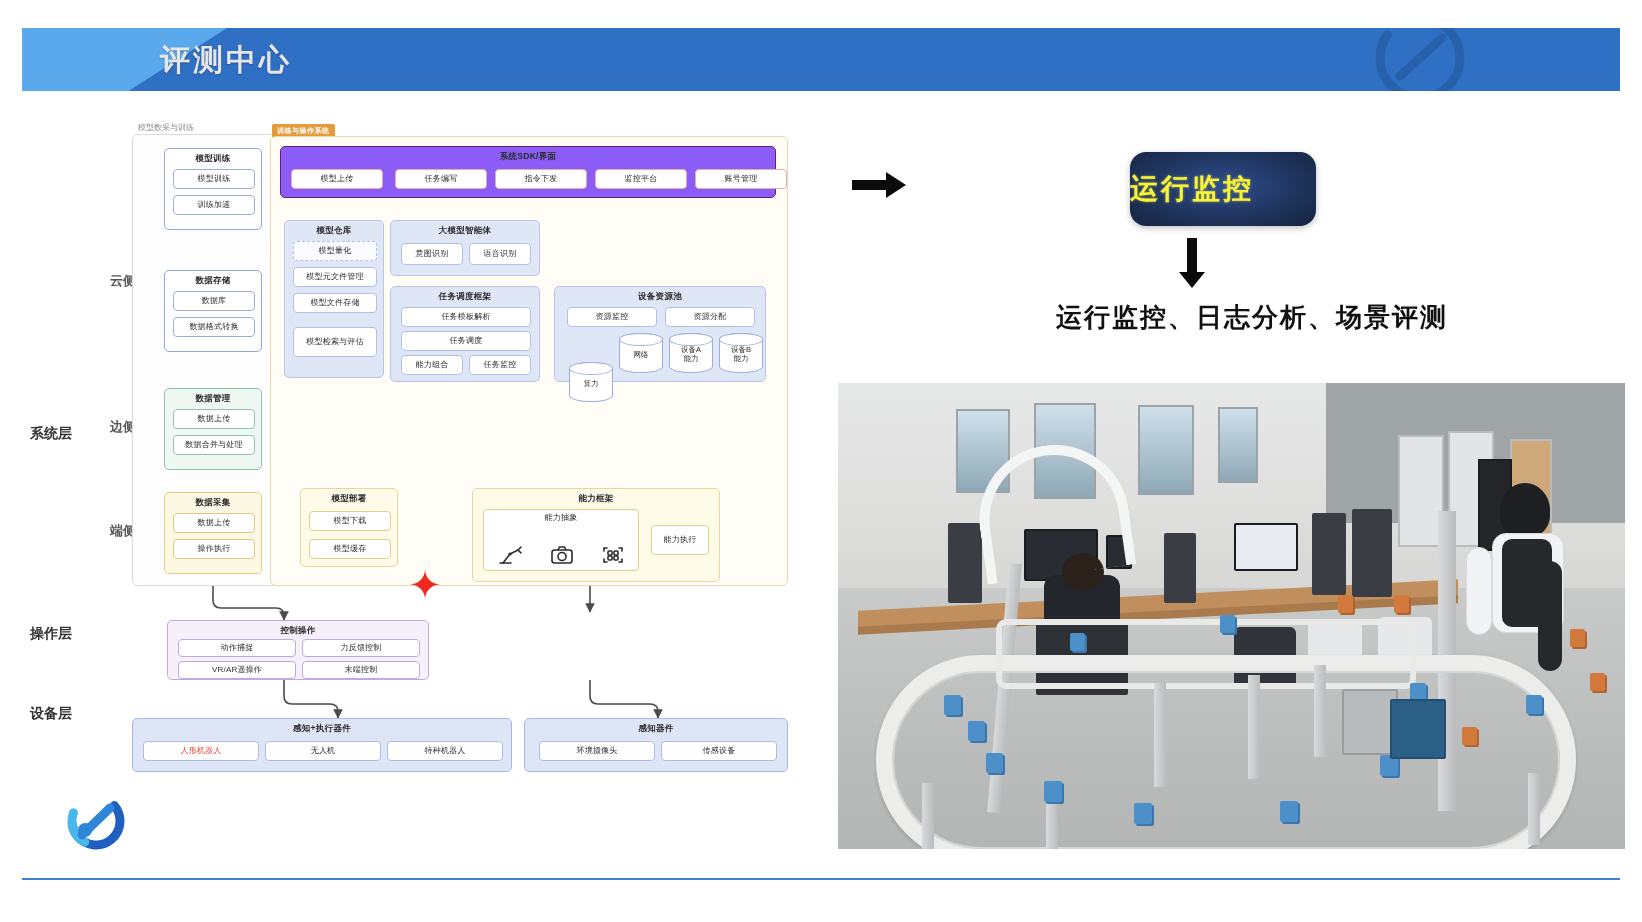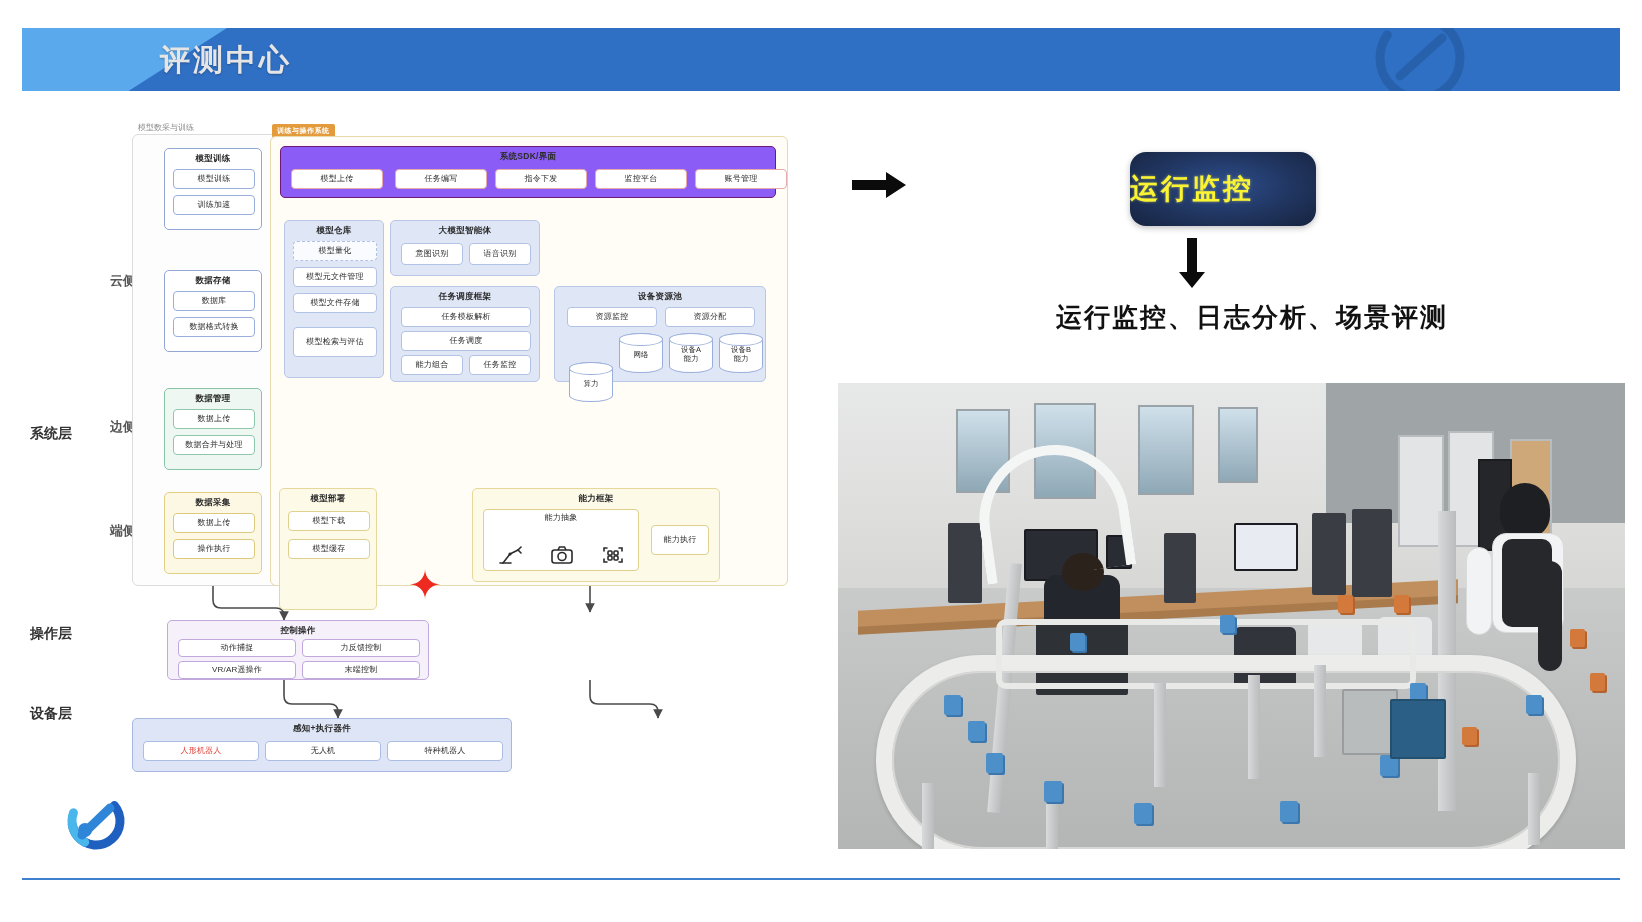--- a/index.html
+++ b/index.html
@@ -333,21 +333,21 @@
       <div class="cyl" style="left:114px; top:46px; width:44px; height:40px;">
           <span style="white-space:pre-line">设备A
 能力</span>
         </div>
       <div class="cyl" style="left:164px; top:46px; width:44px; height:40px;">
           <span style="white-space:pre-line">设备B
 能力</span>
         </div>
     </div>
 
-    <div class="grp g-yellow2" style="left:159px; top:368px; width:98px; height:122px;">
+    <div class="grp g-yellow2" style="left:180px; top:368px; width:98px; height:79px;">
       <div class="grp-title">模型部署</div>
       <div class="chip" style="left:8px; top:22px; width:82px; height:20px;">模型下载</div>
       <div class="chip" style="left:8px; top:50px; width:82px; height:20px;">模型缓存</div>
     </div>
 
     <div class="grp g-yellow2" style="left:352px; top:368px; width:248px; height:94px;">
       <div class="grp-title">能力框架</div>
       <div class="chip" style="left:10px; top:20px; width:156px; height:62px; flex-direction:column; justify-content:flex-start; padding-top:4px;">
         <div>能力抽象</div>
         <div class="ability-icons">
@@ -396,20 +396,25 @@
     </div>
 
 
     <div class="grp g-devblue" style="left:12px; top:598px; width:380px; height:54px;">
       <div class="grp-title">感知+执行器件</div>
       <div class="chip red-txt" style="left:10px;  top:22px; width:116px; height:20px;">人形机器人</div>
       <div class="chip" style="left:132px; top:22px; width:116px; height:20px;">无人机</div>
       <div class="chip" style="left:254px; top:22px; width:116px; height:20px;">特种机器人</div>
     </div>
 
+    <div class="grp g-devblue" style="left:404px; top:598px; width:264px; height:54px;">
+      <div class="grp-title">感知器件</div>
+      <div class="chip" style="left:14px;  top:22px; width:116px; height:20px;">环境摄像头</div>
+      <div class="chip" style="left:136px; top:22px; width:116px; height:20px;">传感设备</div>
+    </div>
 
   </div>
 
   <svg class="big-arrow-right" viewBox="0 0 56 30">
     <path d="M0,10 L34,10 L34,2 L54,15 L34,28 L34,20 L0,20 Z" fill="#0b0b0b"></path>
   </svg>
 
   <div class="badge">
     <span class="badge-text">运行监控</span>
   </div>

